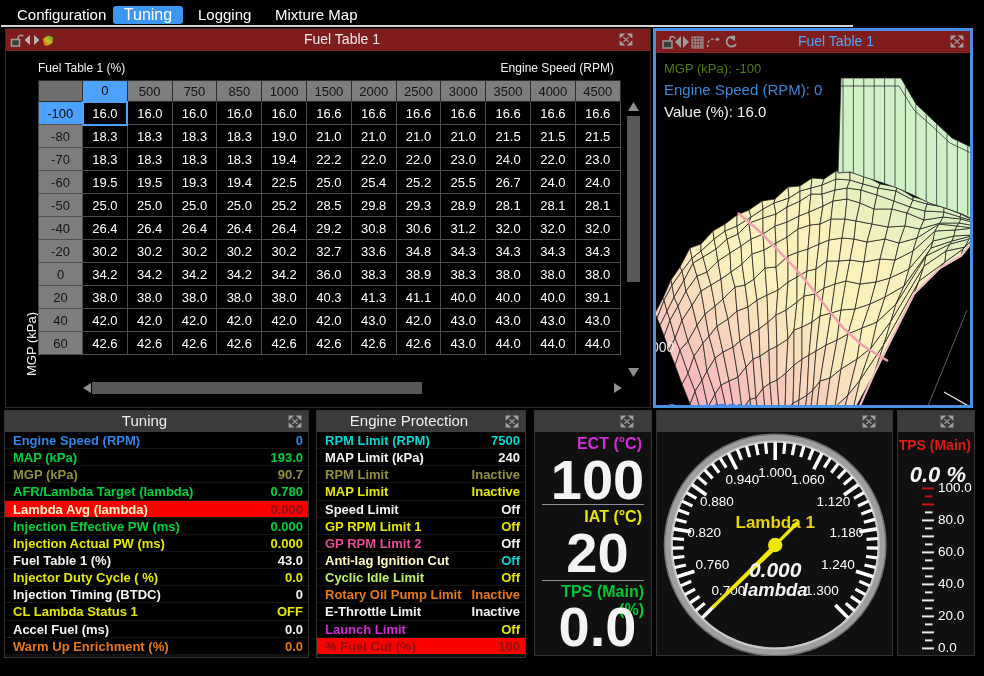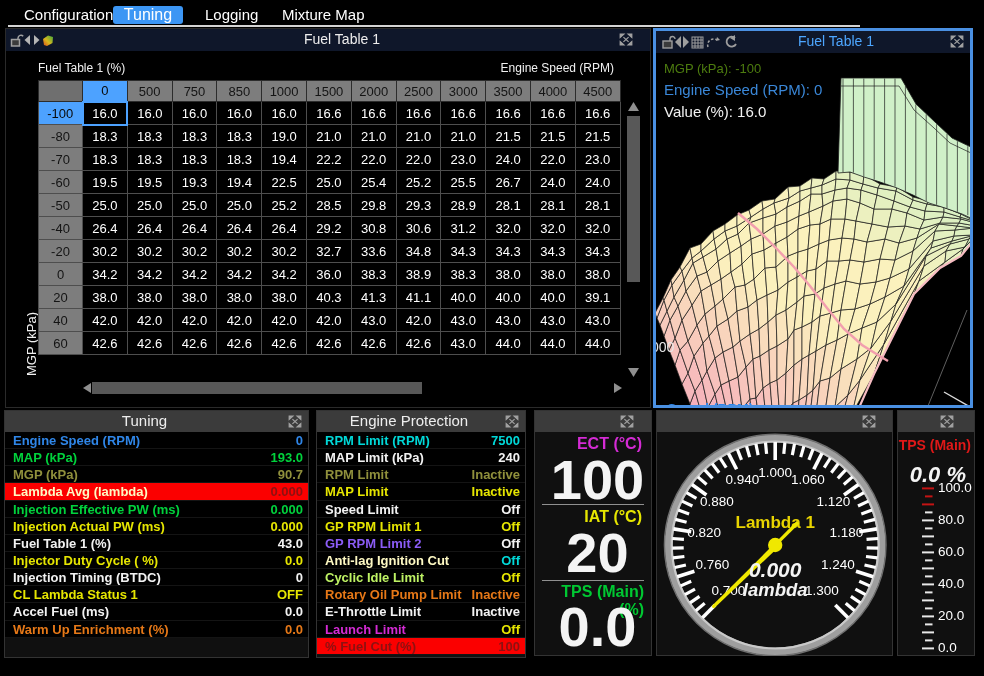--- a/index.html
+++ b/index.html
@@ -1,23 +1,23 @@
 <!DOCTYPE html>
 <html><head><meta charset="utf-8"><style>
 * { margin:0; padding:0; box-sizing:border-box; }
 html,body { width:984px; height:676px; background:#000; overflow:hidden;
   font-family:"Liberation Sans", sans-serif; }
 .abs { position:absolute; }
-#tabs { position:absolute; left:8px; top:0; width:852px; height:27px; background:#000;
+#tabs { position:absolute; left:1px; top:0; width:852px; height:27px; background:#000;
   border-bottom:2px solid #d4d4d4; color:#fff; font-size:15px; }
 #tabs span { position:absolute; top:6px; }
 #tabtuning { position:absolute; left:113px; top:6px; width:70px; height:18px;
   background:#3c96f4; border-radius:3px; color:#fff; text-align:center; line-height:18px; }
 .panel { position:absolute; background:#000; }
-.phead { position:absolute; left:0; top:0; right:0; height:22px; background:#0f172a;
+.phead { position:absolute; left:0; top:0; right:0; height:22px; background:#7f1d1d;
   color:#ededed; font-size:14px; text-align:center; line-height:21px; }
 .maxi { position:absolute; right:6px; top:4px; }
 
 #ft { border-collapse:collapse; table-layout:fixed; position:absolute; left:32px; top:51px; }
 #ft th, #ft td { border:1px solid #4e4e4e; text-align:center; font-weight:normal;
   overflow:hidden; white-space:nowrap; }
 #ft td { color:#fff; background:#000; font-size:13px; height:23px; }
 #ft th { background:#7d7d7d; color:#141414; font-size:13px; }
 #ft thead th { height:21px; border-color:#2c2c2c; }
 #ft th.corner { background:#6f6f6f; }
@@ -667,20 +667,21 @@
           <line x1="9.6" y1="4.1" x2="4.4" y2="8.9"></line>
           <path d="M1.2 1 L4.9 1 L1.2 4.4 Z"></path>
           <path d="M12.8 1 L9.1 1 L12.8 4.4 Z"></path>
           <path d="M1.2 12 L1.2 8.6 L4.9 12 Z"></path>
           <path d="M12.8 12 L12.8 8.6 L9.1 12 Z"></path>
         </g>
       </svg></div>
 <div class="lrow"><span style="color:#2f86e8">Engine Speed (RPM)</span><span class="v" style="color:#2f86e8">0</span></div>
 <div class="lrow"><span style="color:#00d23c">MAP (kPa)</span><span class="v" style="color:#00d23c">193.0</span></div>
 <div class="lrow"><span style="color:#90903c">MGP (kPa)</span><span class="v" style="color:#90903c">90.7</span></div>
+<div class="lrow"><span style="color:#00d23c">AFR/Lambda Target (lambda)</span><span class="v" style="color:#00d23c">0.780</span></div>
 <div class="lrow" style="background:#fb0000"><span style="color:#fef9c3">Lambda Avg (lambda)</span><span class="v" style="color:#8c1111">0.000</span></div>
 <div class="lrow"><span style="color:#00d23c">Injection Effective PW (ms)</span><span class="v" style="color:#00d23c">0.000</span></div>
 <div class="lrow"><span style="color:#e6e600">Injection Actual PW (ms)</span><span class="v" style="color:#e6e600">0.000</span></div>
 <div class="lrow"><span style="color:#f2f2f2">Fuel Table 1 (%)</span><span class="v" style="color:#f2f2f2">43.0</span></div>
 <div class="lrow"><span style="color:#e6e600">Injector Duty Cycle ( %)</span><span class="v" style="color:#e6e600">0.0</span></div>
 <div class="lrow"><span style="color:#f2f2f2">Injection Timing (BTDC)</span><span class="v" style="color:#f2f2f2">0</span></div>
 <div class="lrow"><span style="color:#e6e600">CL Lambda Status 1</span><span class="v" style="color:#e6e600">OFF</span></div>
 <div class="lrow"><span style="color:#f2f2f2">Accel Fuel (ms)</span><span class="v" style="color:#f2f2f2">0.0</span></div>
 <div class="lrow"><span style="color:#e67817">Warm Up Enrichment (%)</span><span class="v" style="color:#e67817">0.0</span></div>
 </div>
@@ -694,21 +695,21 @@
           <path d="M1.2 12 L1.2 8.6 L4.9 12 Z"></path>
           <path d="M12.8 12 L12.8 8.6 L9.1 12 Z"></path>
         </g>
       </svg></div>
 <div class="lrow"><span style="color:#00d8d8">RPM Limit (RPM)</span><span class="v" style="color:#00d8d8">7500</span></div>
 <div class="lrow"><span style="color:#f2f2f2">MAP Limit (kPa)</span><span class="v" style="color:#f2f2f2">240</span></div>
 <div class="lrow"><span style="color:#90903c">RPM Limit</span><span class="v" style="color:#90903c">Inactive</span></div>
 <div class="lrow"><span style="color:#e6e600">MAP Limit</span><span class="v" style="color:#e6e600">Inactive</span></div>
 <div class="lrow"><span style="color:#f2f2f2">Speed Limit</span><span class="v" style="color:#f2f2f2">Off</span></div>
 <div class="lrow"><span style="color:#e6e600">GP RPM Limit 1</span><span class="v" style="color:#e6e600">Off</span></div>
-<div class="lrow"><span style="color:#8b5cf6">GP RPM Limit 2</span><span class="v" style="color:#f2f2f2">Off</span></div>
+<div class="lrow"><span style="color:#ec4899">GP RPM Limit 2</span><span class="v" style="color:#f2f2f2">Off</span></div>
 <div class="lrow"><span style="color:#fef9c3">Anti-lag Ignition Cut</span><span class="v" style="color:#00d8d8">Off</span></div>
 <div class="lrow"><span style="color:#bef264">Cyclic Idle Limit</span><span class="v" style="color:#e6e600">Off</span></div>
 <div class="lrow"><span style="color:#e67817">Rotary Oil Pump Limit</span><span class="v" style="color:#e67817">Inactive</span></div>
 <div class="lrow"><span style="color:#f2f2f2">E-Throttle Limit</span><span class="v" style="color:#f2f2f2">Inactive</span></div>
 <div class="lrow"><span style="color:#d42bd4">Launch Limit</span><span class="v" style="color:#e6e600">Off</span></div>
 <div class="lrow" style="background:#fb0000"><span style="color:#8c1111">% Fuel Cut (%)</span><span class="v" style="color:#8c1111">100</span></div>
 </div>
 
 <div class="lpanel" style="left:534px; width:118px; height:246px;">
  <div class="lhead">

